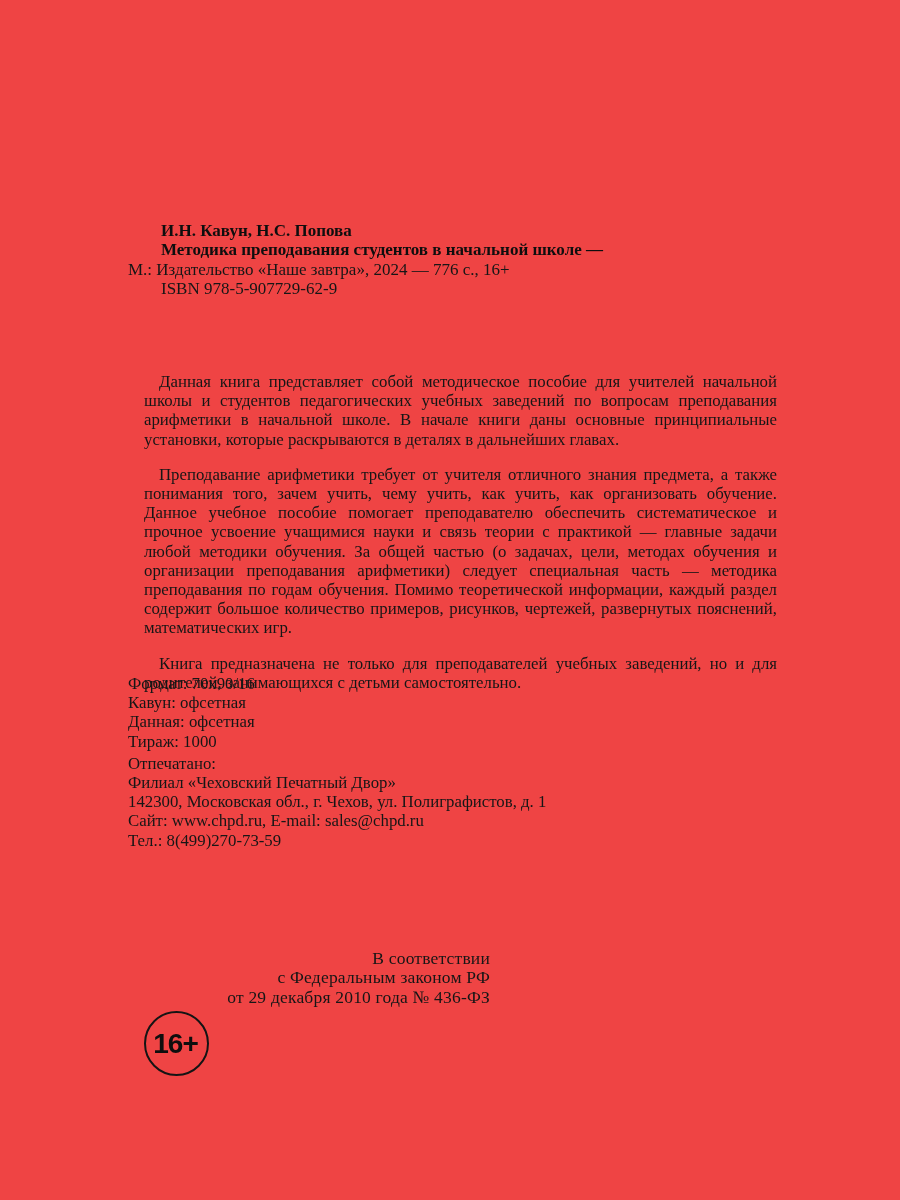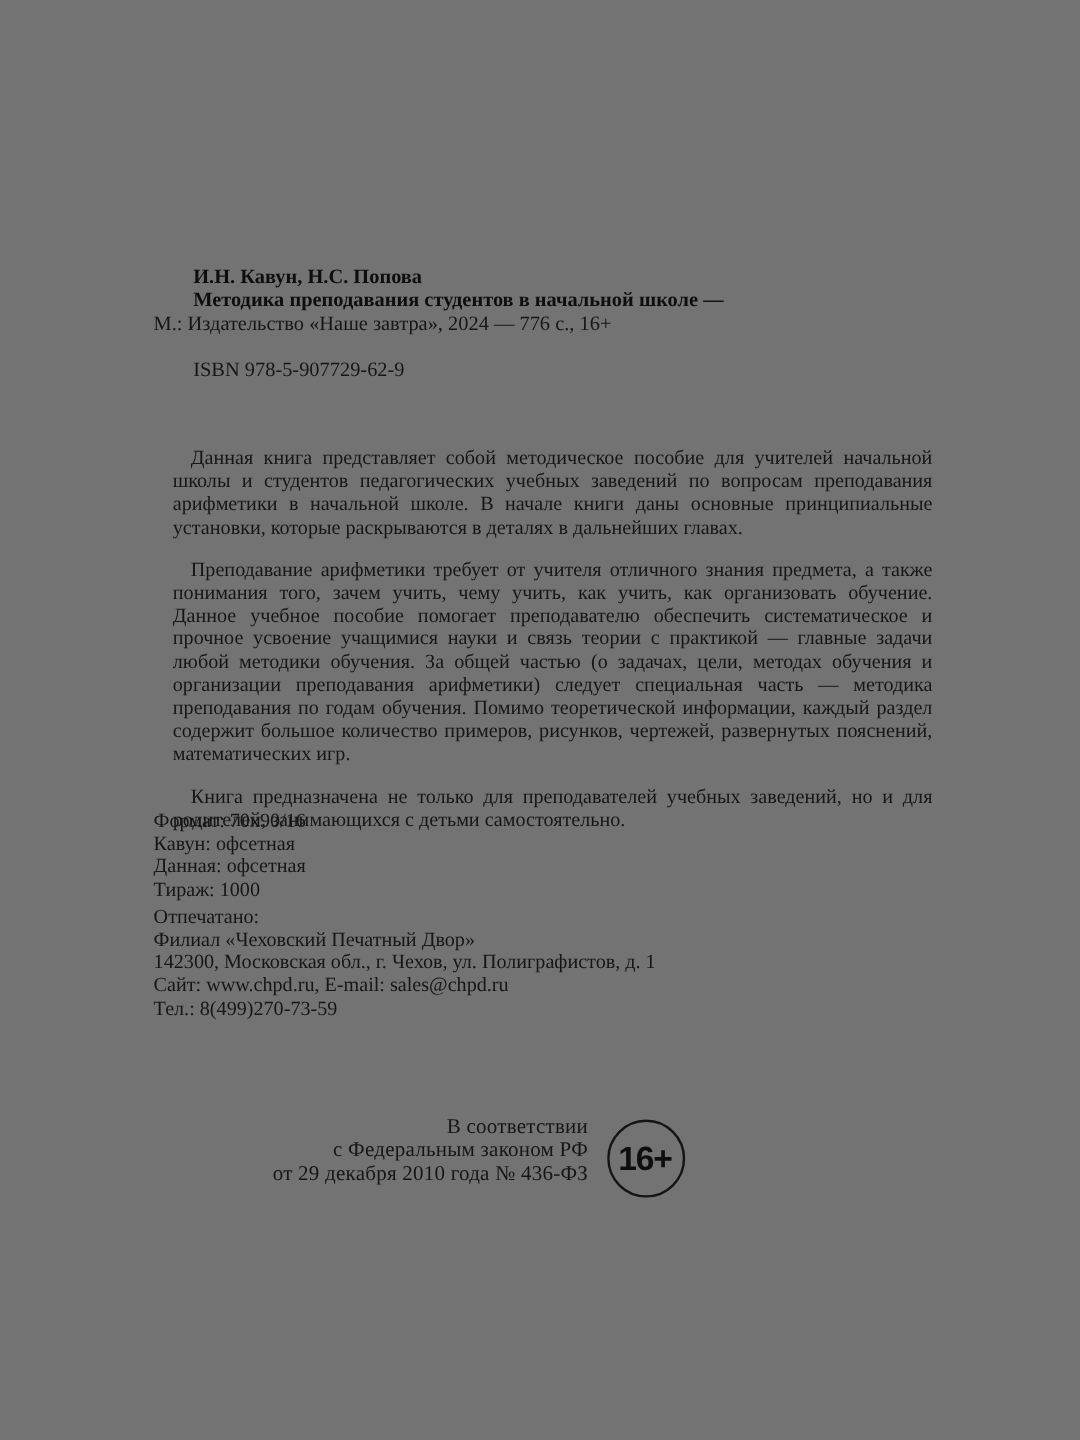--- a/index.html
+++ b/index.html
@@ -4,38 +4,38 @@
 <style>
   html, body {
     margin: 0;
     padding: 0;
     background: #ffffff;
   }
   #page {
     position: relative;
     width: 900px;
     height: 1200px;
-    background: #737373;
+    background: #ef4444;
     color: #161616;
     font-family: "Liberation Serif", "DejaVu Serif", serif;
     overflow: hidden;
   }
 
   
   #imprint {
     position: absolute;
     top: 221px;
     left: 128px;
     width: 665px;
     font-size: 17px;
     line-height: 19.4px;
   }
   #imprint .indent { padding-left: 33px; }
   #imprint .bold { font-weight: 700; color: #0e0e0e; }
-  #imprint .isbn { margin-top: 19px; }
+  #imprint .isbn { }
 
   
   #annotation {
     position: absolute;
     top: 356px;
     left: 128px;
     width: 665px;
     font-size: 16.8px;
     line-height: 19.2px;
     text-align: justify;
@@ -52,24 +52,25 @@
     left: 128px;
     width: 665px;
     font-size: 16.8px;
     line-height: 19.2px;
   }
   #print-info .printed-label { margin-top: 3px; }
 
   
   #age-block {
     position: absolute;
-    top: 929px;
+    top: 949px;
     left: 128px;
     display: flex;
     align-items: flex-start;
+    flex-direction: column;
   }
   #age-block .law-text {
     width: 362px;
     text-align: right;
     font-size: 17.5px;
     line-height: 19.4px;
     letter-spacing: 0.2px;
   }
   #age-block .badge {
     box-sizing: border-box;

